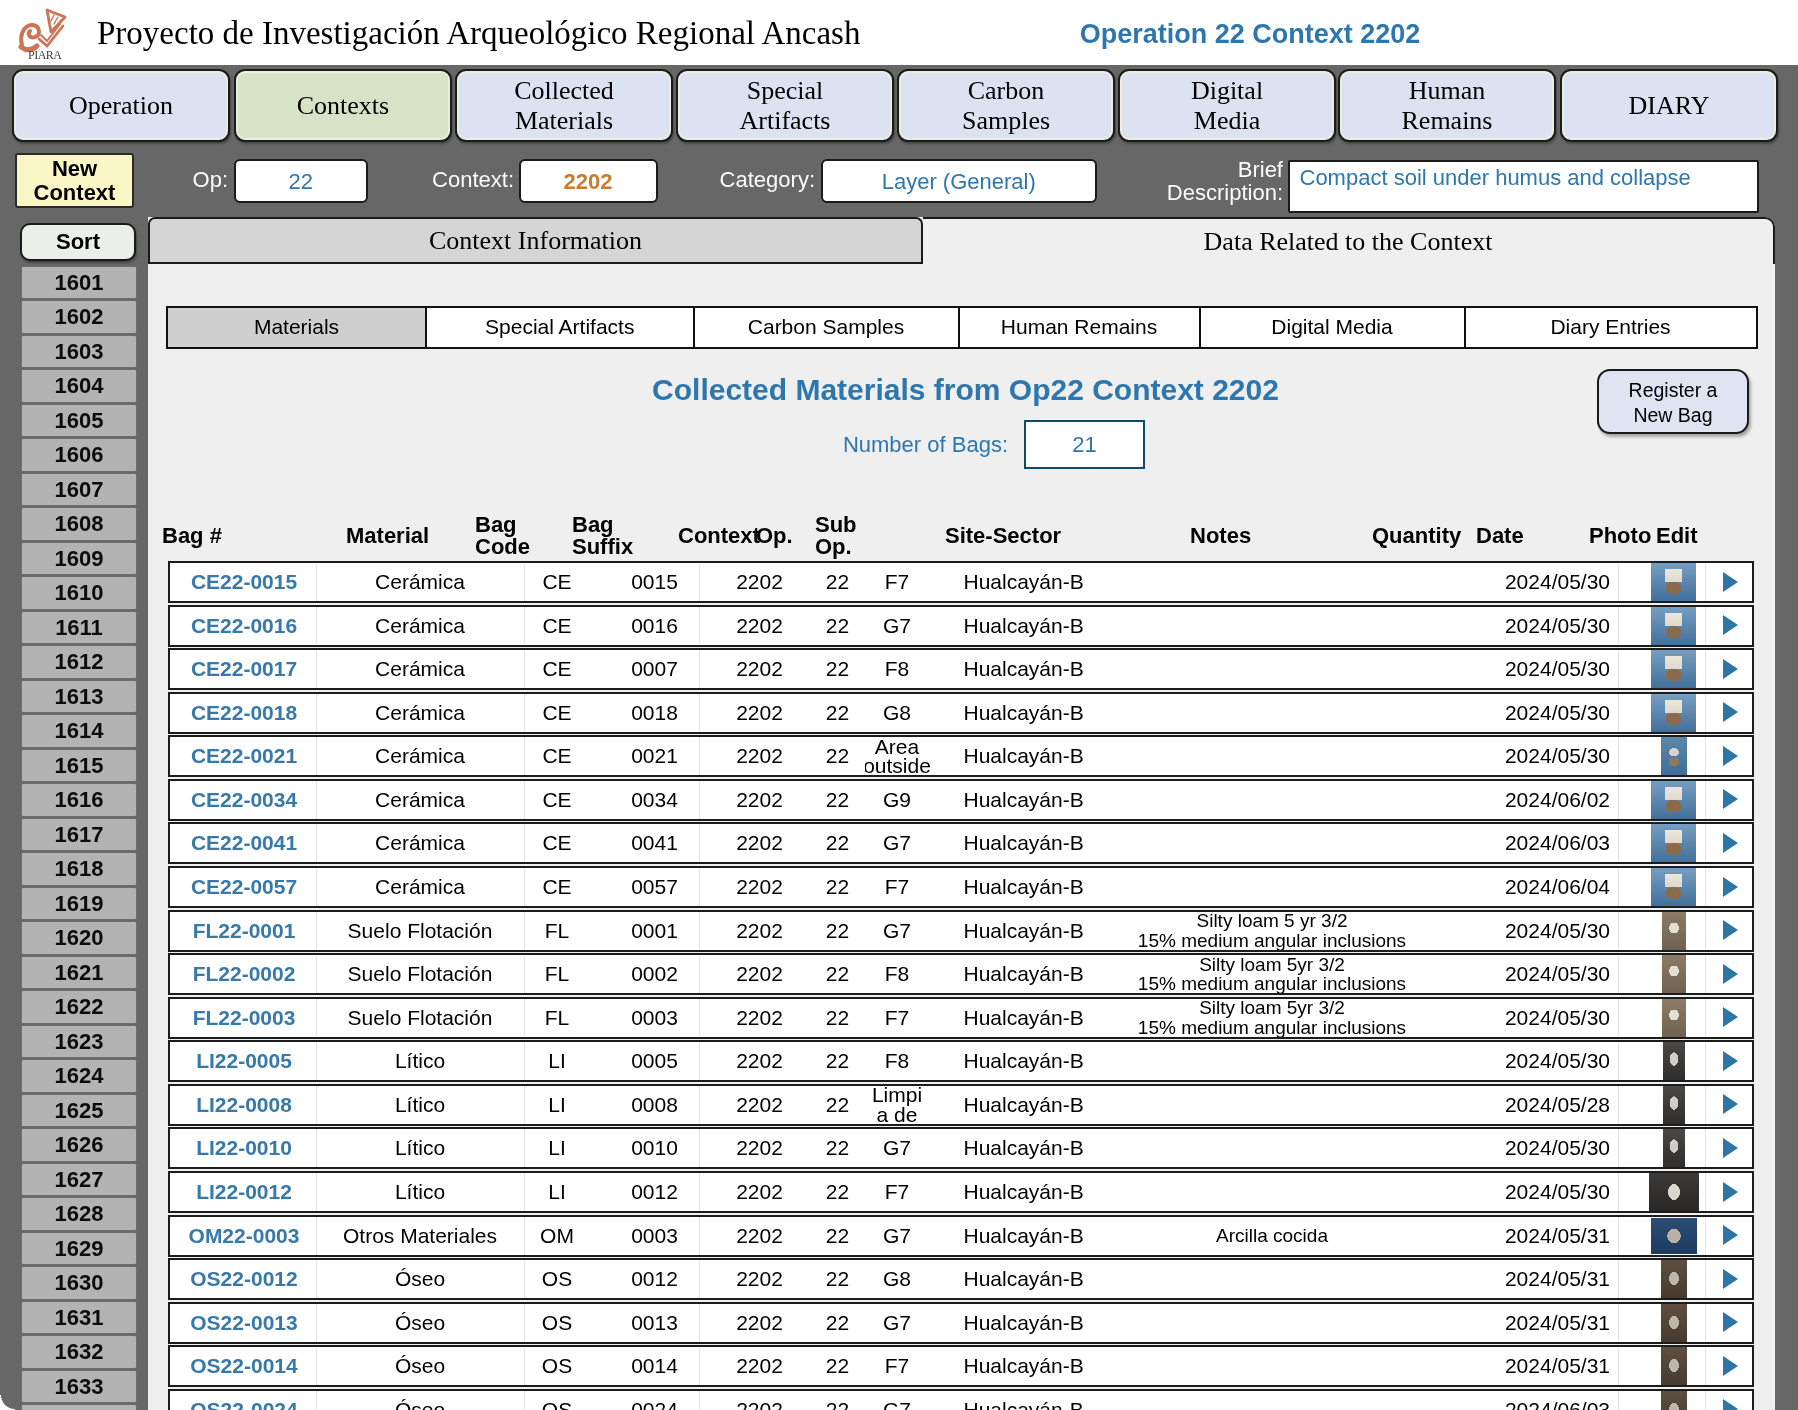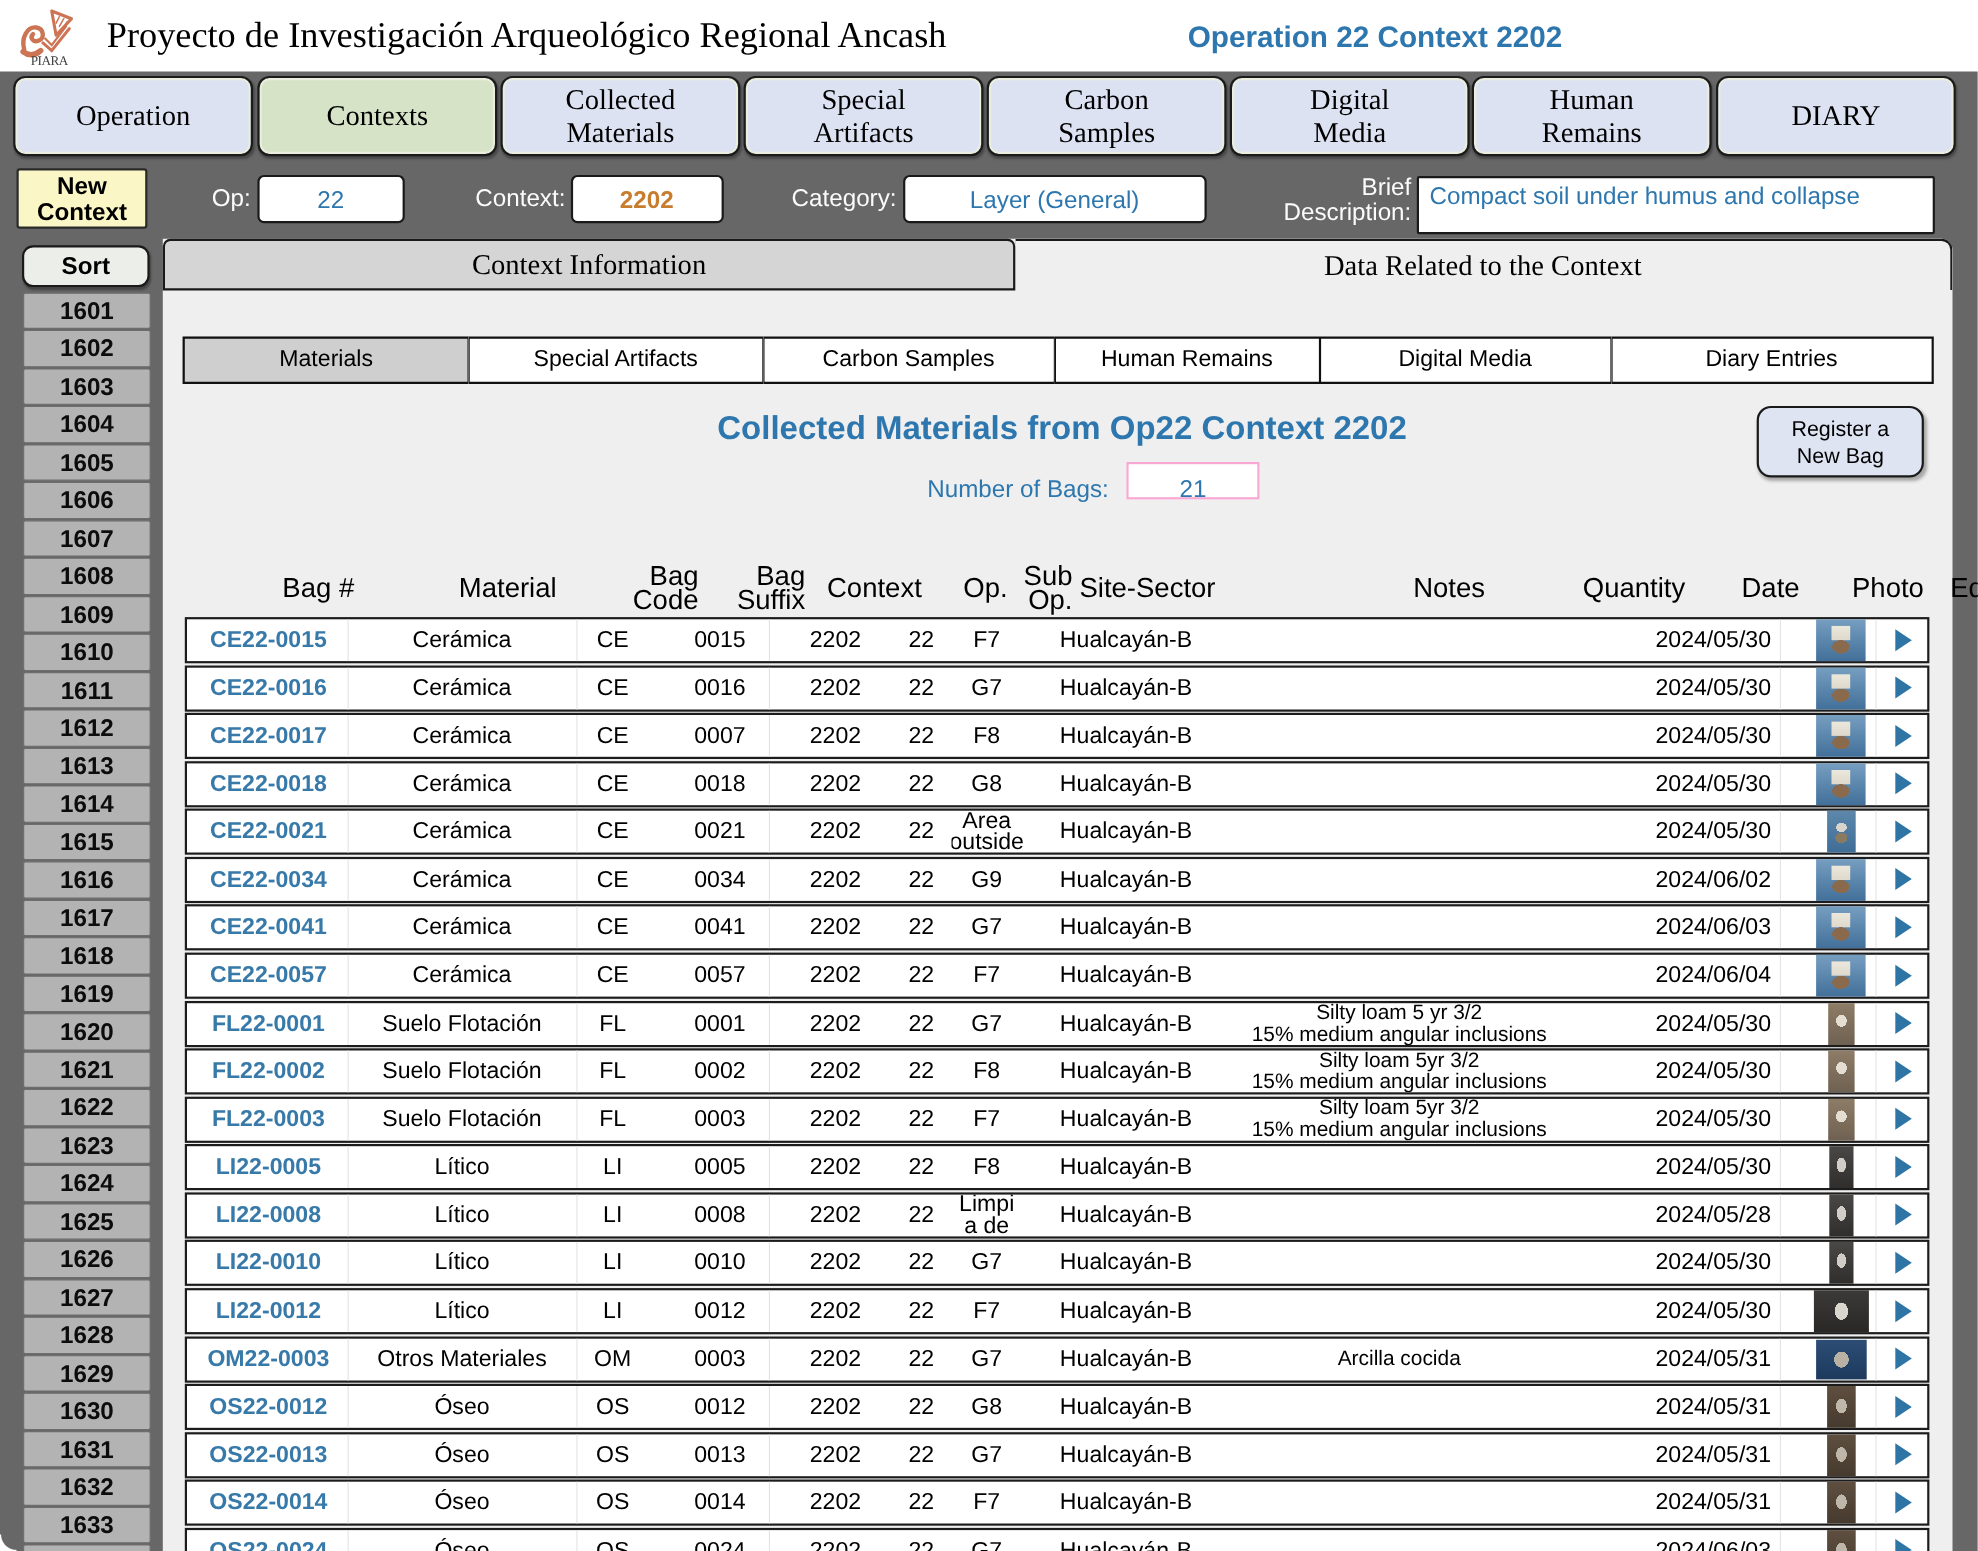--- a/index.html
+++ b/index.html
@@ -15,23 +15,23 @@
 .inp{position:absolute;background:#fff;border:2px solid #1a1a1a;border-radius:6px;text-align:center;font-size:22px}
 .newctx{position:absolute;left:15px;top:152.5px;width:119px;height:55px;background:#fbf6c6;border:2px solid #2a2a2a;border-radius:3px;font-weight:bold;font-size:22px;line-height:24px;text-align:center;padding-top:2px;color:#000}
 .sort{position:absolute;left:20px;top:223px;width:116px;height:38px;background:#eceeea;border:2px solid #1a1a1a;border-radius:10px;font-weight:bold;font-size:22px;text-align:center;line-height:33px;box-shadow:1px 2px 2px rgba(0,0,0,0.35)}
 .num{position:absolute;left:21px;width:116px;height:33.5px;background:#b3b3b3;border:1.5px solid #6e6e6e;border-radius:2px;font-weight:bold;font-size:22px;color:#0c0c0c;text-align:center;line-height:31px}
 .subtab{position:absolute;left:166px;top:306px;height:43px;display:flex}
 .subtab div{height:43px;border:2px solid #111;border-left-width:1px;border-right-width:1px;background:#fff;text-align:center;font-size:21px;line-height:38px;color:#000}
 .subtab div:first-child{border-left-width:2px;background:#cfcfcf}
 .subtab div:last-child{border-right-width:2px}
 .btitle{position:absolute;left:365px;top:373px;width:1201px;text-align:center;font-size:30px;font-weight:bold;color:#2d77ae}
 .nblab{position:absolute;left:760px;top:432px;width:248px;text-align:right;font-size:22px;color:#2d77ae}
-.nbbox{position:absolute;left:1024px;top:420px;width:121px;height:34px;background:#fff;border:2px solid #f9a8d4;text-align:center;font-size:22px;color:#2d77ae;line-height:45px}
+.nbbox{position:absolute;left:1024px;top:420px;width:121px;height:49px;background:#fff;border:2px solid #0c4a6e;text-align:center;font-size:22px;color:#2d77ae;line-height:45px}
 .reg{position:absolute;left:1597px;top:369px;width:152px;height:65px;background:#dee4f2;border:2px solid #1a1a1a;border-radius:13px;text-align:center;font-size:19.5px;line-height:25px;padding-top:7px;color:#000;box-shadow:2px 3px 3px rgba(0,0,0,0.3)}
-.th{position:absolute;font-weight:normal;font-size:25px;color:#000;text-align:right;line-height:21.8px}
+.th{position:absolute;font-weight:bold;font-size:22px;color:#000;text-align:left;line-height:21.8px}
 .rows{position:absolute;left:167.5px;top:561px;width:1586px;height:849px}
 .row{position:absolute;left:0;width:1586px;height:42px;background:#fff;border:2px solid #1c1c1c}
 .c{position:absolute;top:0;height:38px;display:flex;align-items:center;justify-content:center;font-size:21px;color:#000;text-align:center;overflow:hidden}
 .cl{justify-content:flex-start}
 .bag{font-weight:bold;color:#3779a8}
 .nt{font-size:19px;line-height:19.5px}
 .sub2{font-size:21px;line-height:19.5px;white-space:nowrap}
 .sep{position:absolute;top:0;width:1px;height:38px;background:#e3e3e3}
 .tri{position:absolute;left:1553px;width:0;height:0;border-top:10.5px solid transparent;border-bottom:10.5px solid transparent;border-left:15px solid #2e75a5;top:8.5px}
 .ph{position:absolute;left:1460px;width:88px;height:38px;top:0;display:flex;align-items:center;justify-content:center}

